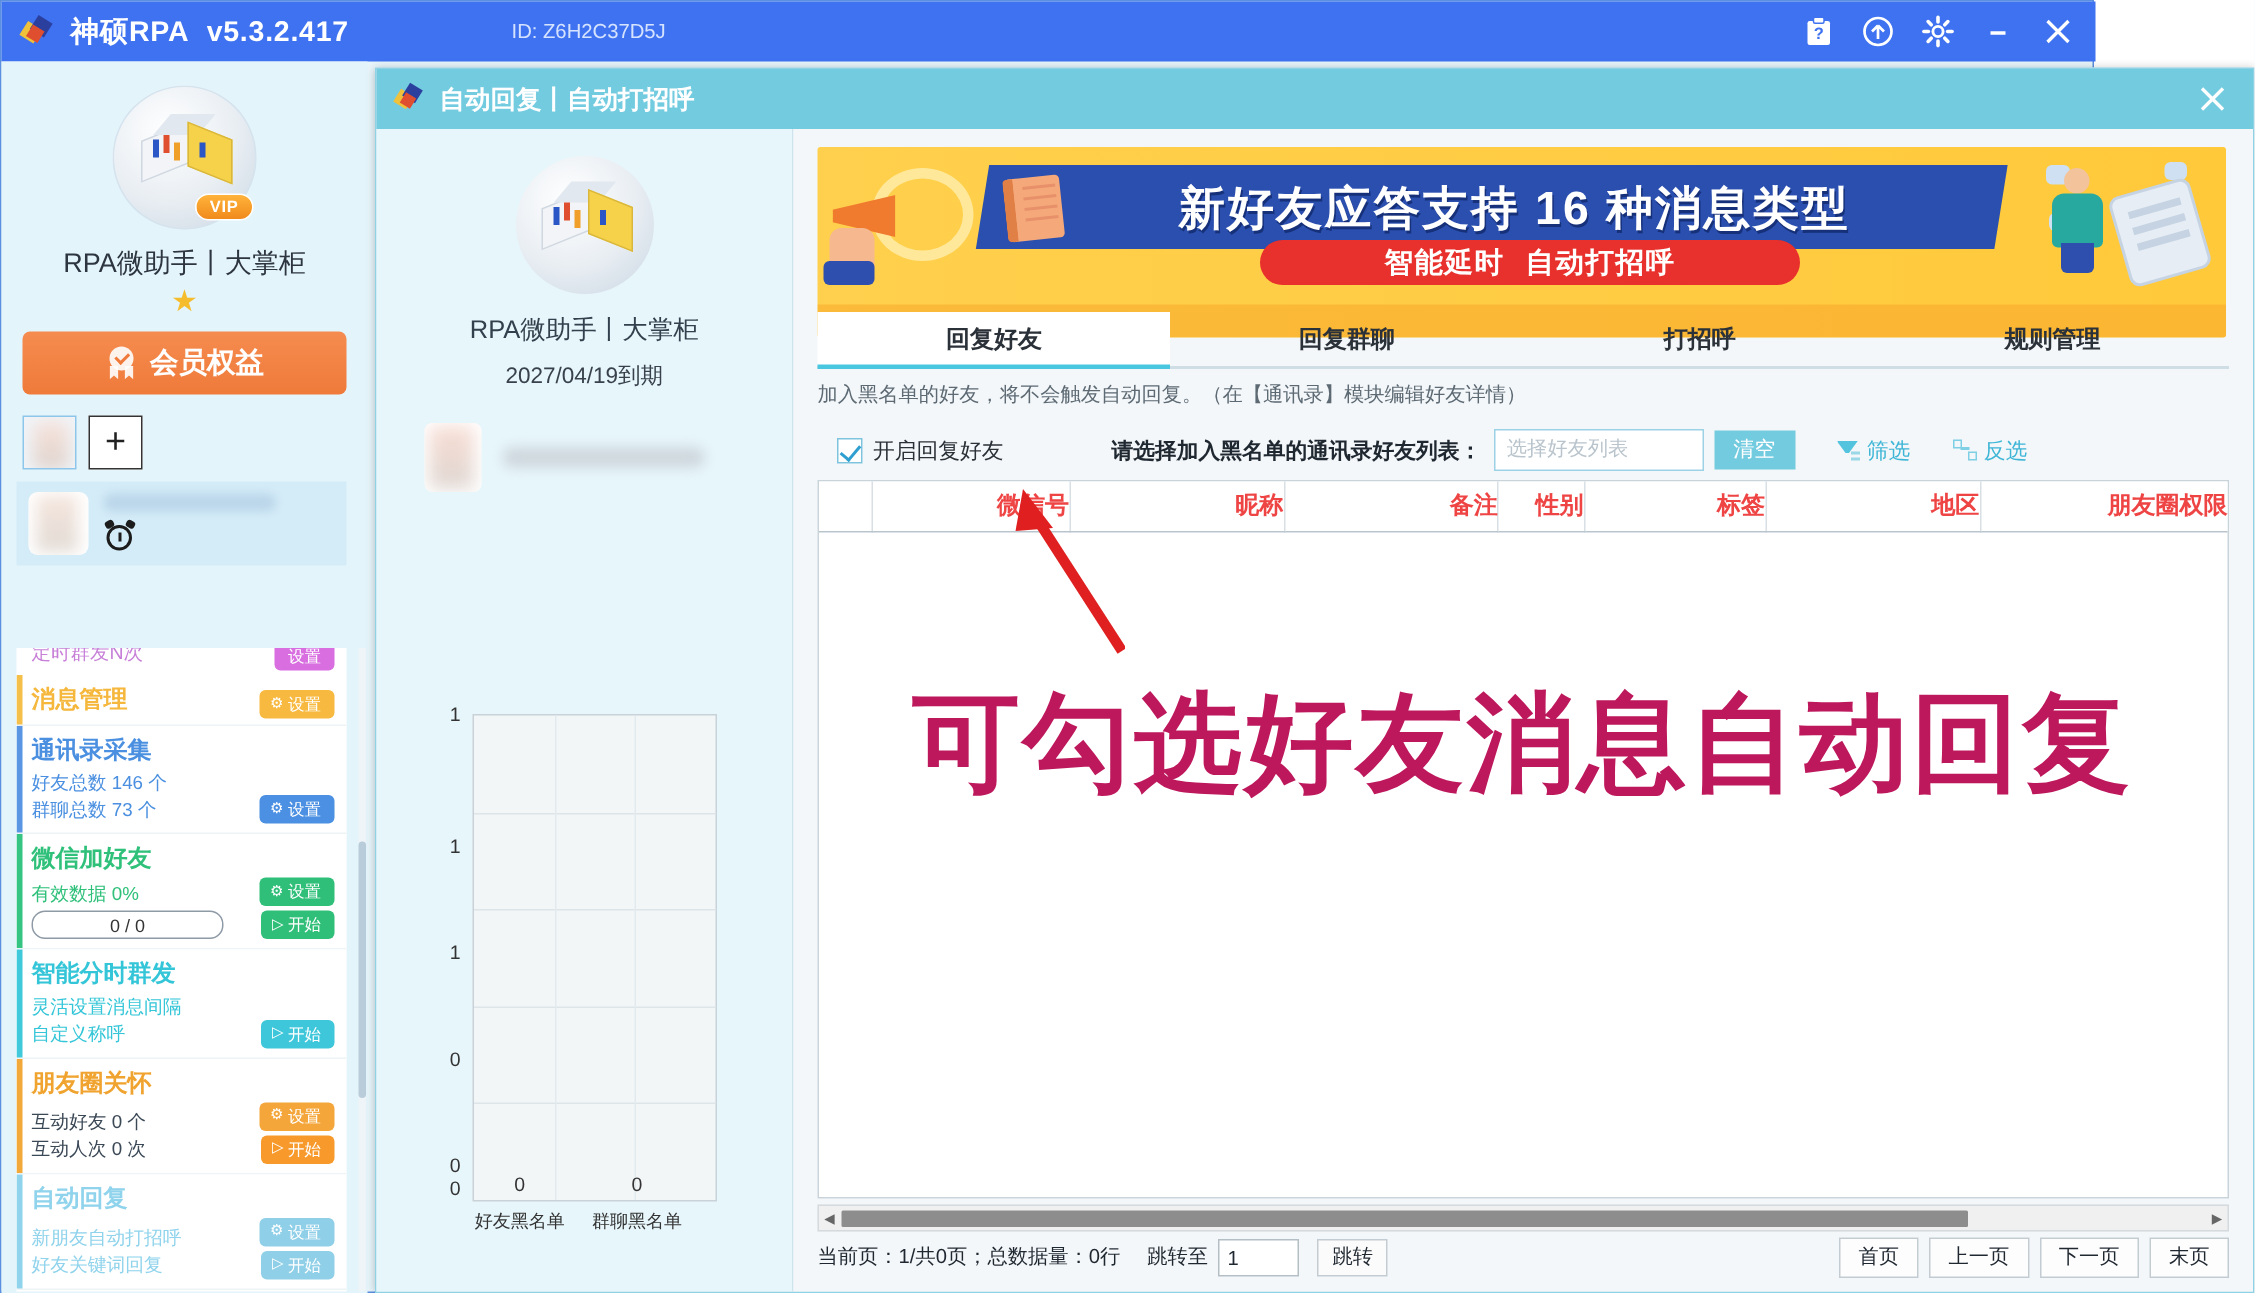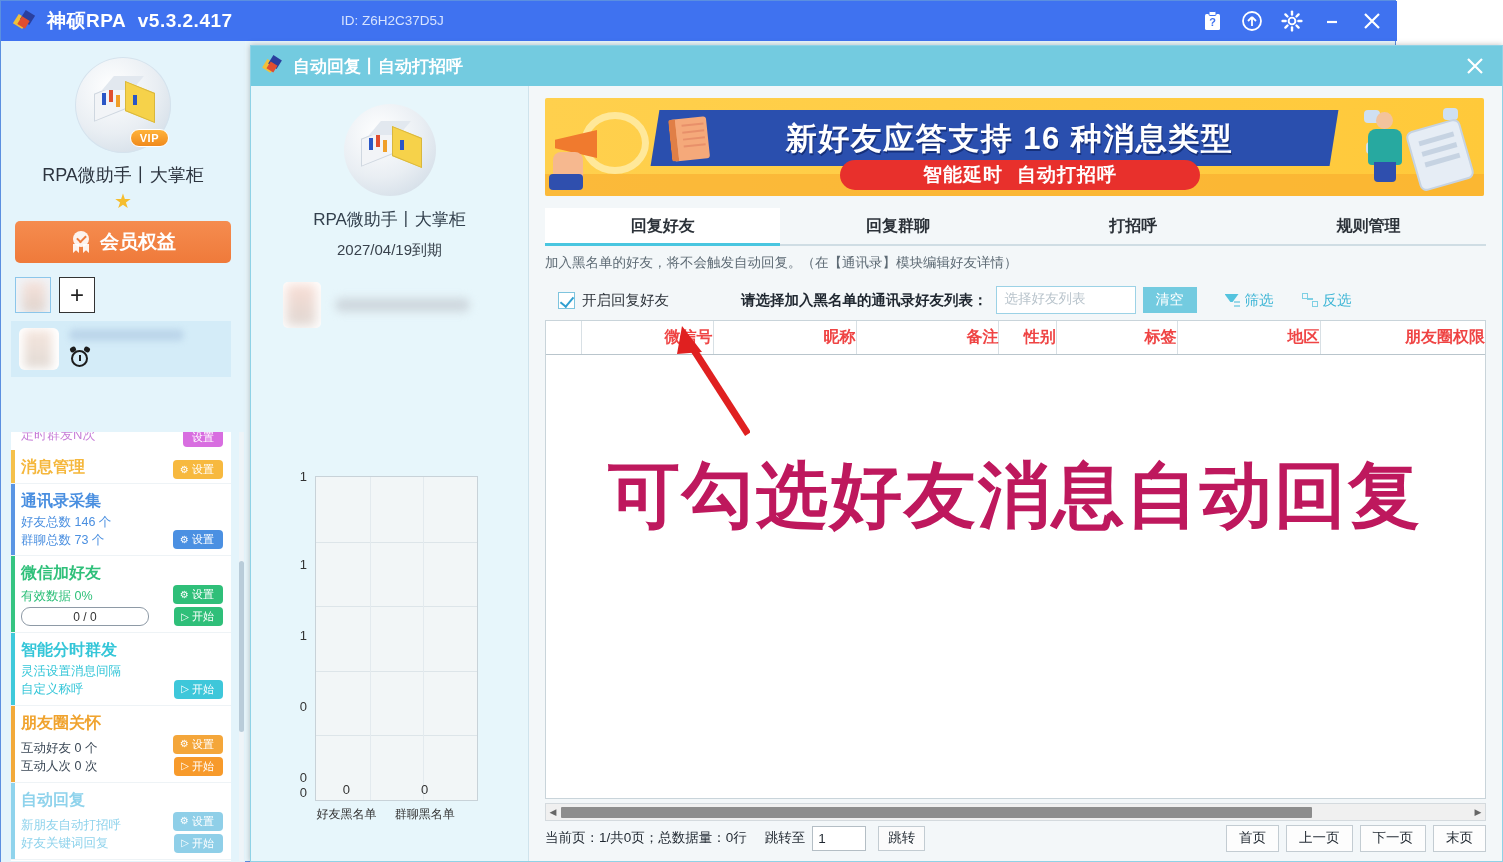--- a/index.html
+++ b/index.html
@@ -200,21 +200,21 @@
   }
   .chart-plot .gl { position: absolute; left: 0; right: 0; height: 1px; background: #dde5e9; }
   .chart-plot .vl { position: absolute; top: 0; bottom: 0; width: 1px; background: #e3eaee; }
   .yt { position: absolute; left: 16px; font-size: 13px; color: #333; transform: translateY(-50%); text-align: right; width: 18px; }
   .xt { position: absolute; font-size: 12px; color: #333; transform: translateX(-50%); white-space: nowrap; }
   .xv { position: absolute; font-size: 13px; color: #333; transform: translateX(-50%); }
 
   
   .dlg-right { flex: 1; position: relative; background: #f3f7f9; overflow: hidden; }
   .banner {
-    position: absolute; left: 16px; top: 12px; right: 18px; height: 98px;
+    position: absolute; left: 16px; top: 12px; right: 18px; height: 127px;
     background: linear-gradient(90deg,#ffd04d 0%, #ffc93a 100%);
     overflow: hidden; border-radius: 2px;
   }
   .banner .strip { position: absolute; left: 0; right: 0; bottom: 0; height: 22px; background: #f7a82c; opacity: .55; }
   .banner .megaphone { position: absolute; left: 8px; top: 10px; width: 110px; height: 80px; }
   .banner .horn { position: absolute; left: 28px; top: 4px; width: 68px; height: 62px; border: 7px solid #ffe89a; border-radius: 50%; }
   .banner .cone { position: absolute; left: 2px; top: 22px; width: 42px; height: 28px; background: #f07a2e; clip-path: polygon(0 35%,100% 0,100% 100%,0 65%); }
   .banner .hand { position: absolute; left: 0px; top: 44px; width: 30px; height: 34px; background: #f6b88f; border-radius: 8px; }
   .banner .sleeve { position: absolute; left: -4px; top: 66px; width: 34px; height: 16px; background: #2f4fae; border-radius: 4px; }
   .banner .bluebar {

